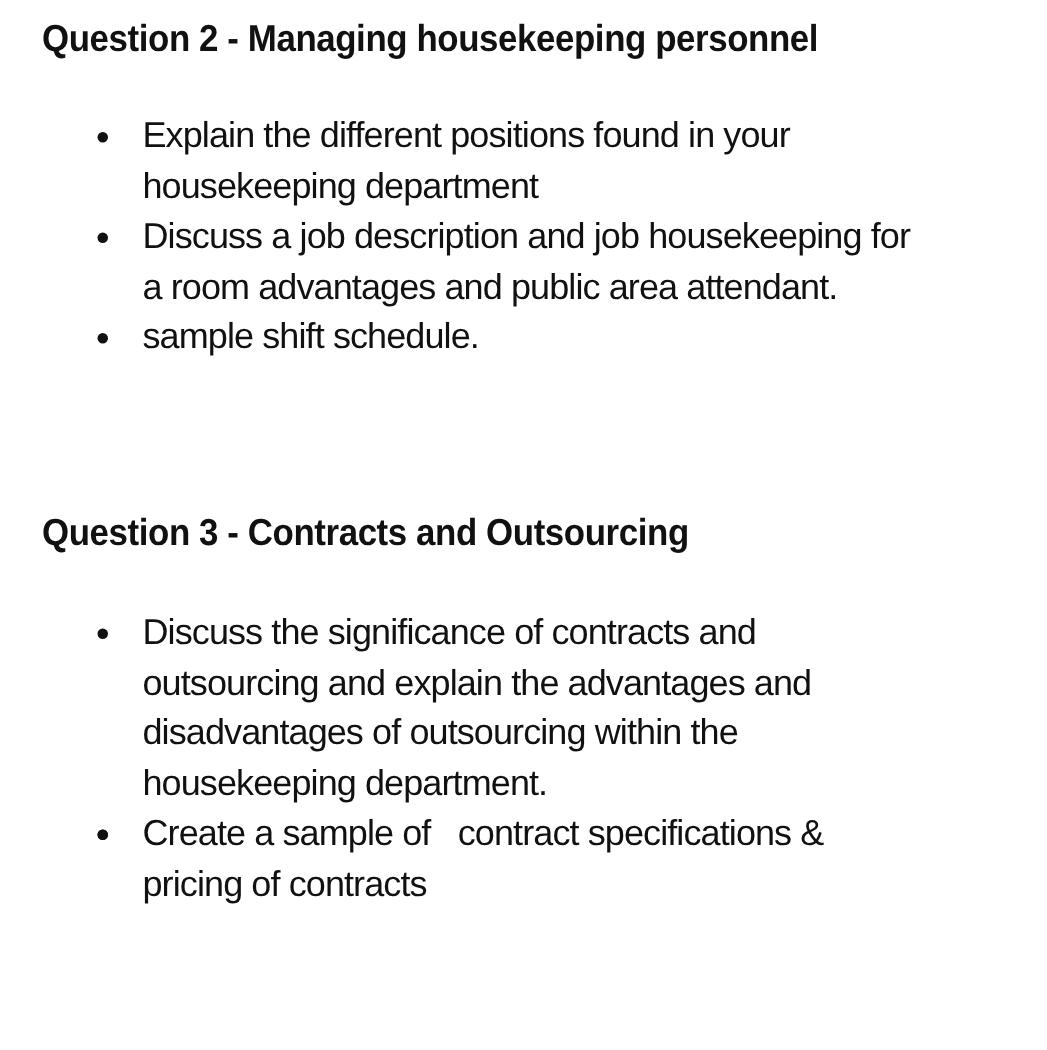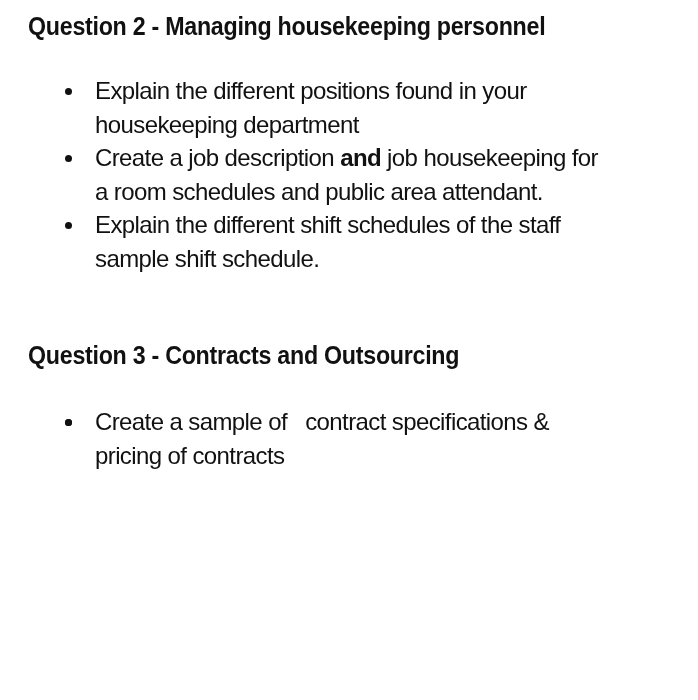--- a/index.html
+++ b/index.html
@@ -52,48 +52,54 @@
       top: 14px;
       width: 7px;
       height: 7px;
       border-radius: 50%;
       background: #111111;
     }
     .line {
       display: block;
       white-space: nowrap;
     }
-    .bold { font-weight: bold; }
+    .bold { font-weight: normal; }
   </style>
 </head>
 <body>
 
 <h2 id="q2-heading" class="heading">Question 2 - Managing housekeeping personnel</h2>
 
 <ul id="q2-list" class="bullet-list">
   <li class="bullet-item">
     <span class="bullet-dot"></span>
     <span class="line">Explain the different positions found in your</span>
     <span class="line">housekeeping department</span>
   </li>
   <li class="bullet-item">
     <span class="bullet-dot"></span>
-    <span class="line"><span>Create a job description </span><span class="bold">and</span><span> job housekeeping for</span></span>
-    <span class="line">a room schedules and public area attendant.</span>
+    <span class="line"><span>Discuss a job description </span><span class="bold">and</span><span> job housekeeping for</span></span>
+    <span class="line">a room advantages and public area attendant.</span>
   </li>
   <li class="bullet-item">
     <span class="bullet-dot"></span>
-    <span class="line">Explain the different shift schedules of the staff</span>
     <span class="line">sample shift schedule.</span>
   </li>
 </ul>
 
 <h2 id="q3-heading" class="heading">Question 3 - Contracts and Outsourcing</h2>
 
 <ul id="q3-list" class="bullet-list">
+  <li class="bullet-item">
+    <span class="bullet-dot"></span>
+    <span class="line">Discuss the significance of contracts and</span>
+    <span class="line">outsourcing and explain the advantages and</span>
+    <span class="line">disadvantages of outsourcing within the</span>
+    <span class="line">housekeeping department.</span>
+  </li>
   <li class="bullet-item">
     <span class="bullet-dot"></span>
   </li>
   <li class="bullet-item">
     <span class="bullet-dot"></span>
     <span class="line">Create a sample of &nbsp; contract specifications &amp;</span>
     <span class="line">pricing of contracts</span>
   </li>
 </ul>
 

